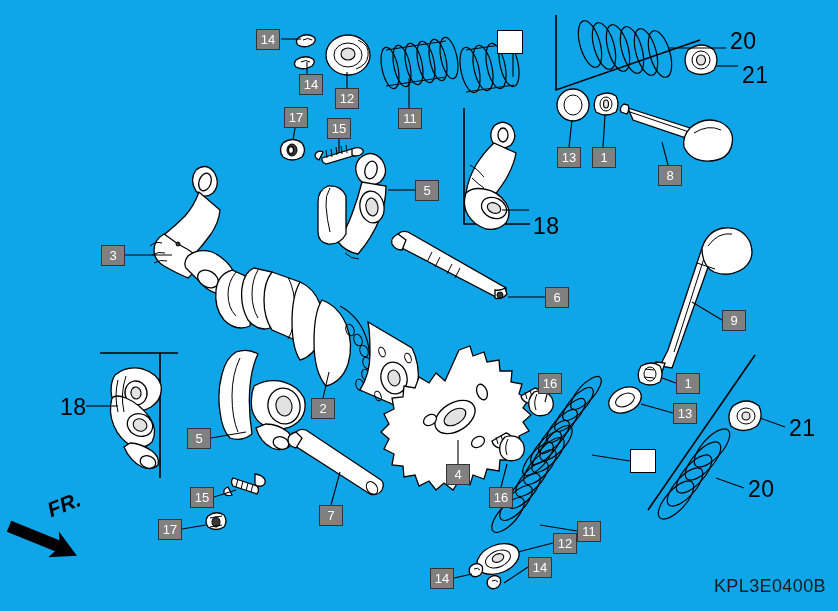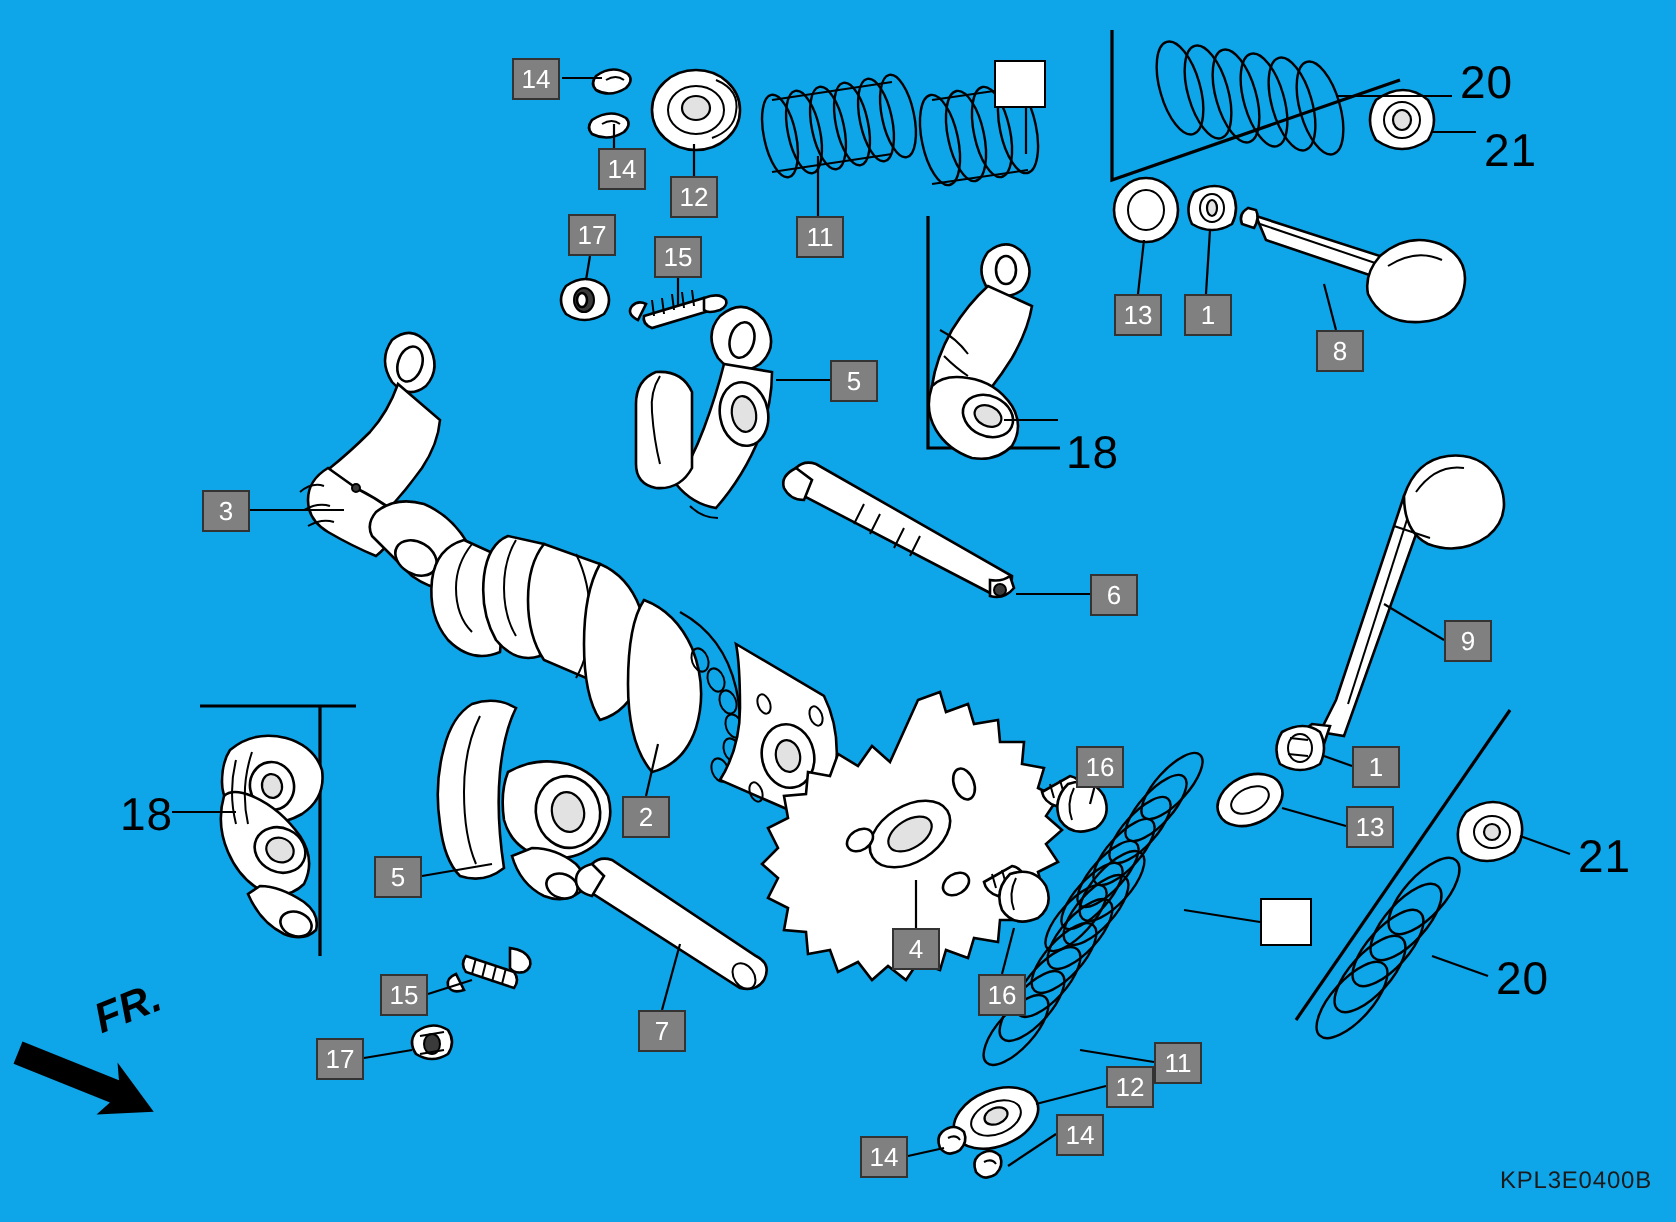--- a/index.html
+++ b/index.html
@@ -51,21 +51,21 @@
     font-size: 23px;
     line-height: 23px;
     font-family: "Liberation Sans", sans-serif;
     letter-spacing: 0.5px;
   }
   
   #partnum {
     position: absolute;
     right: 12px;
     bottom: 14px;
-    font-size: 12px;
+    font-size: 18px;
     color: #1a1a1a;
     letter-spacing: 0.4px;
     font-family: "Liberation Sans", sans-serif;
     margin-top: 36px;
   }
   
   #frtext {
     position: absolute;
     left: 44px;
     top: 500px;

